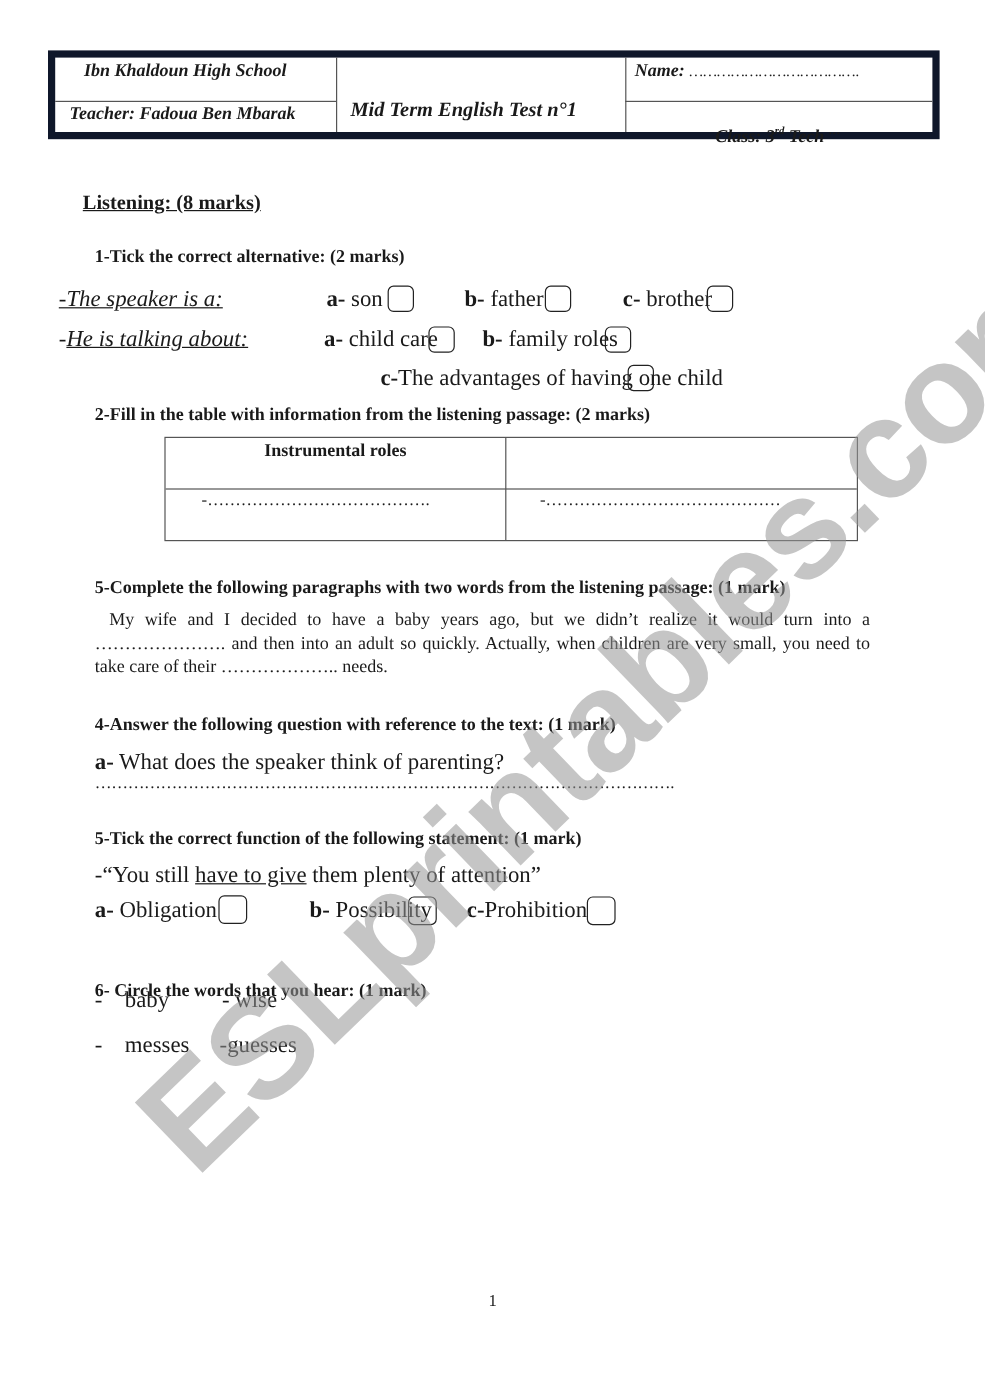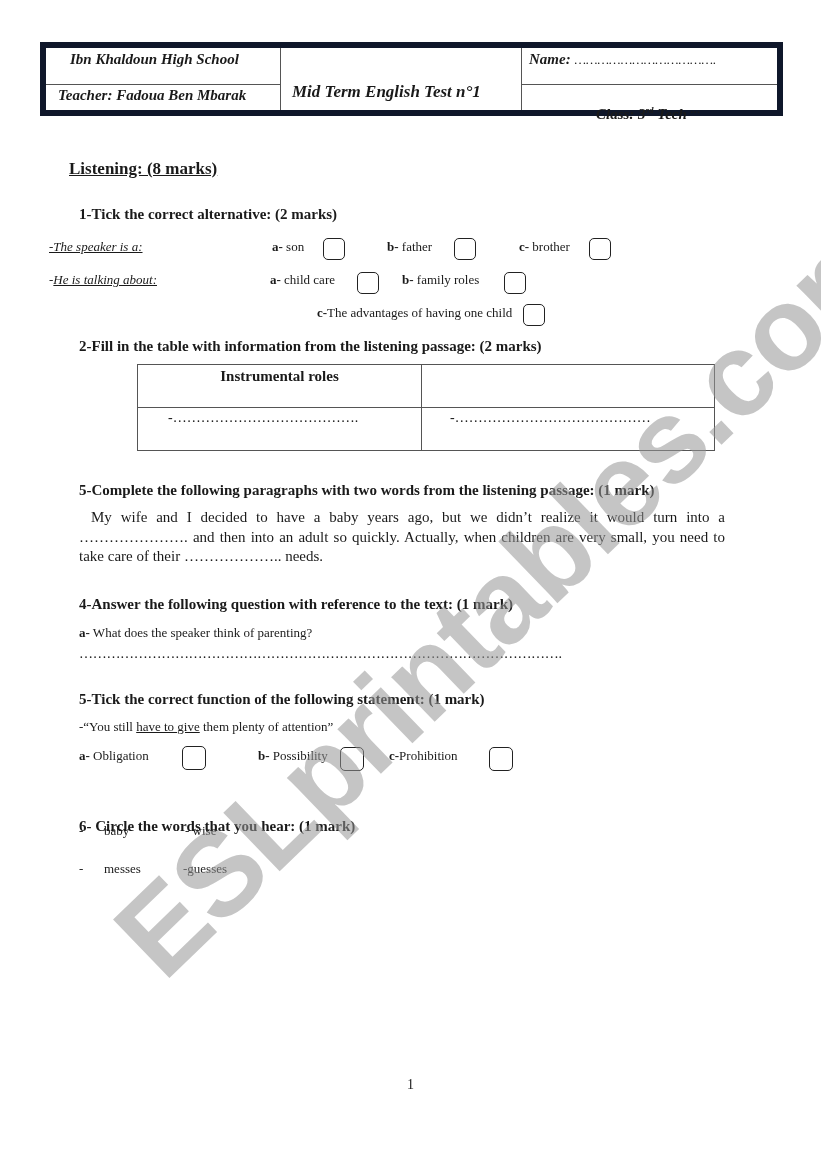--- a/index.html
+++ b/index.html
@@ -16,21 +16,21 @@
            border: 6px solid #0f172a; box-sizing: border-box; }
     .hdr .v1 { position: absolute; left: 234px; top: 0; bottom: 0; border-left: 1px solid #555; }
     .hdr .v2 { position: absolute; left: 475px; top: 0; bottom: 0; border-left: 1px solid #555; }
     .hdr .h1 { position: absolute; left: 0; width: 234px; top: 36px; border-top: 1px solid #555; }
     .hdr .h2 { position: absolute; left: 475px; right: 0; top: 36px; border-top: 1px solid #555; }
     .hcell { position: absolute; font-size: 15px; font-weight: bold; font-style: italic; }
 
     .checkbox { position: absolute; width: 22px; height: 22px; border: 1.5px solid #222;
                 border-radius: 5px; box-sizing: border-box; background: transparent; cursor: pointer; }
 
-    .txt { position: absolute; font-size: 13px; white-space: nowrap; }
+    .txt { position: absolute; font-size: 19px; white-space: nowrap; }
     .q { position: absolute; font-size: 15px; font-weight: bold; white-space: nowrap; }
 
     
     .rtable { position: absolute; left: 137px; top: 364px; width: 578px; height: 87px;
               border: 1px solid #555; box-sizing: border-box; }
     .rtable .mid { position: absolute; left: 283px; top: 0; bottom: 0; border-left: 1px solid #555; }
     .rtable .row { position: absolute; left: 0; right: 0; top: 42px; border-top: 1px solid #555; }
 
     .para { position: absolute; left: 79px; top: 508px; width: 646px; font-size: 15px;
             line-height: 19.5px; text-align: justify; }

